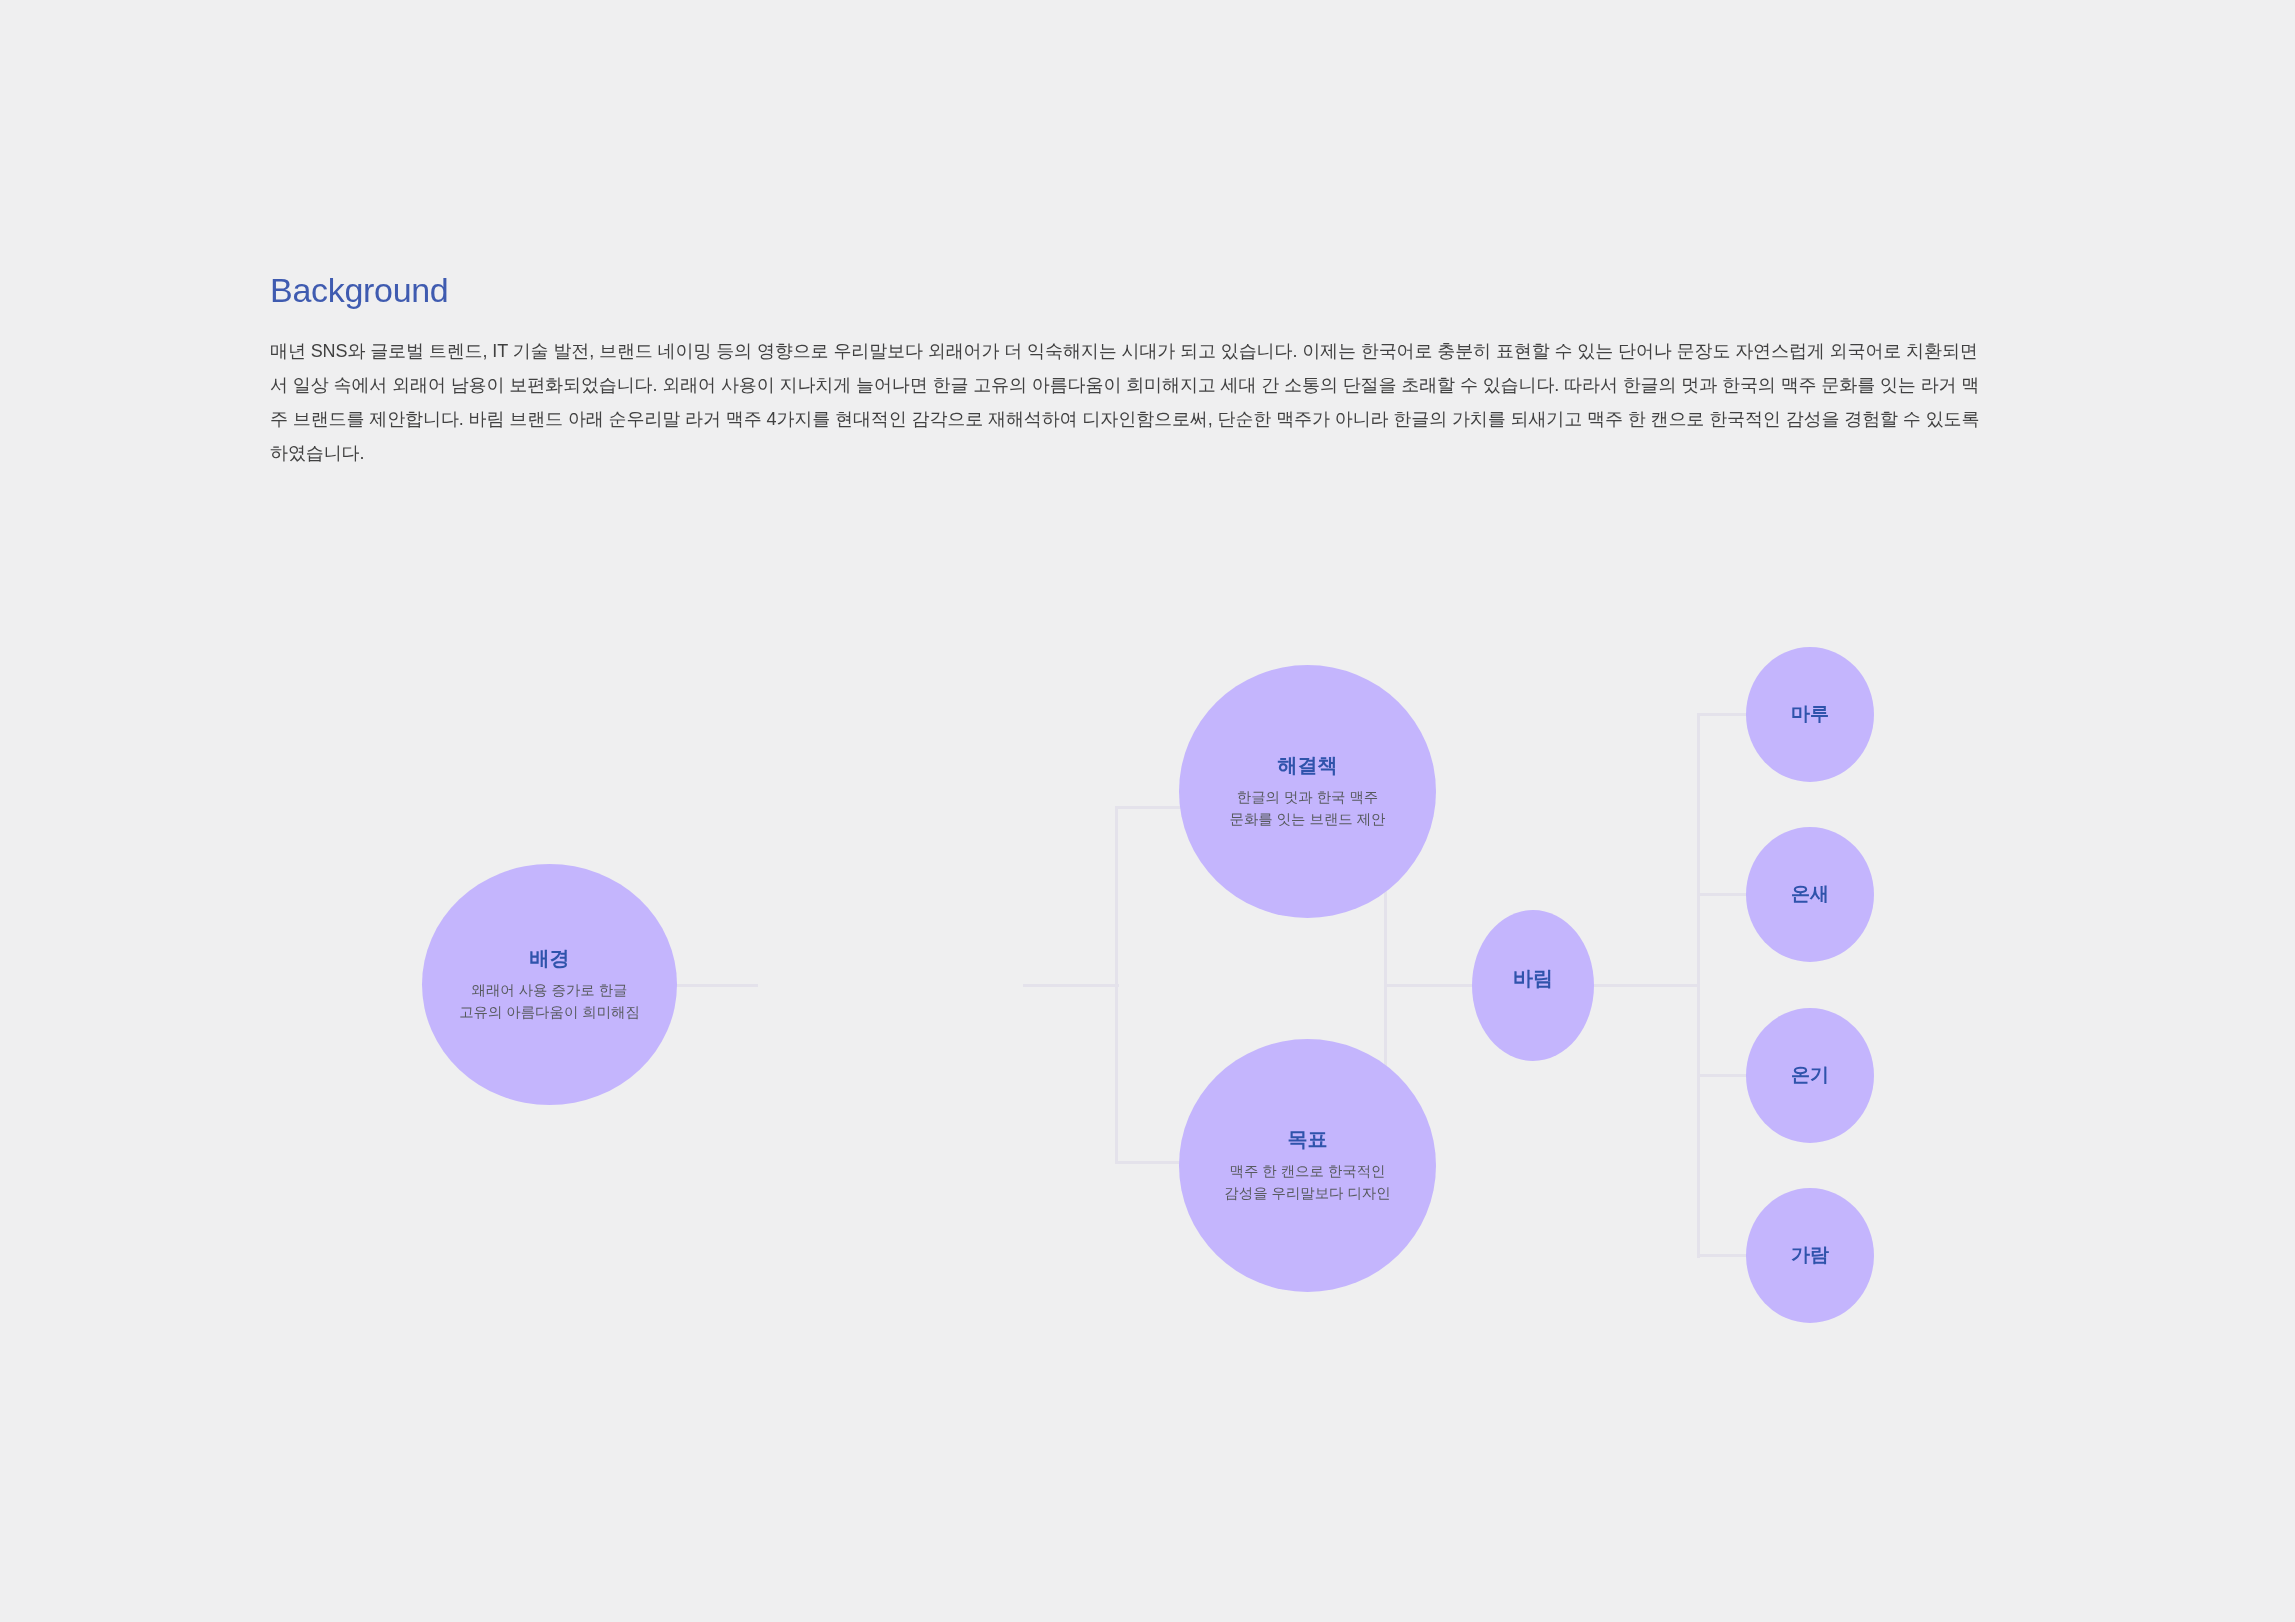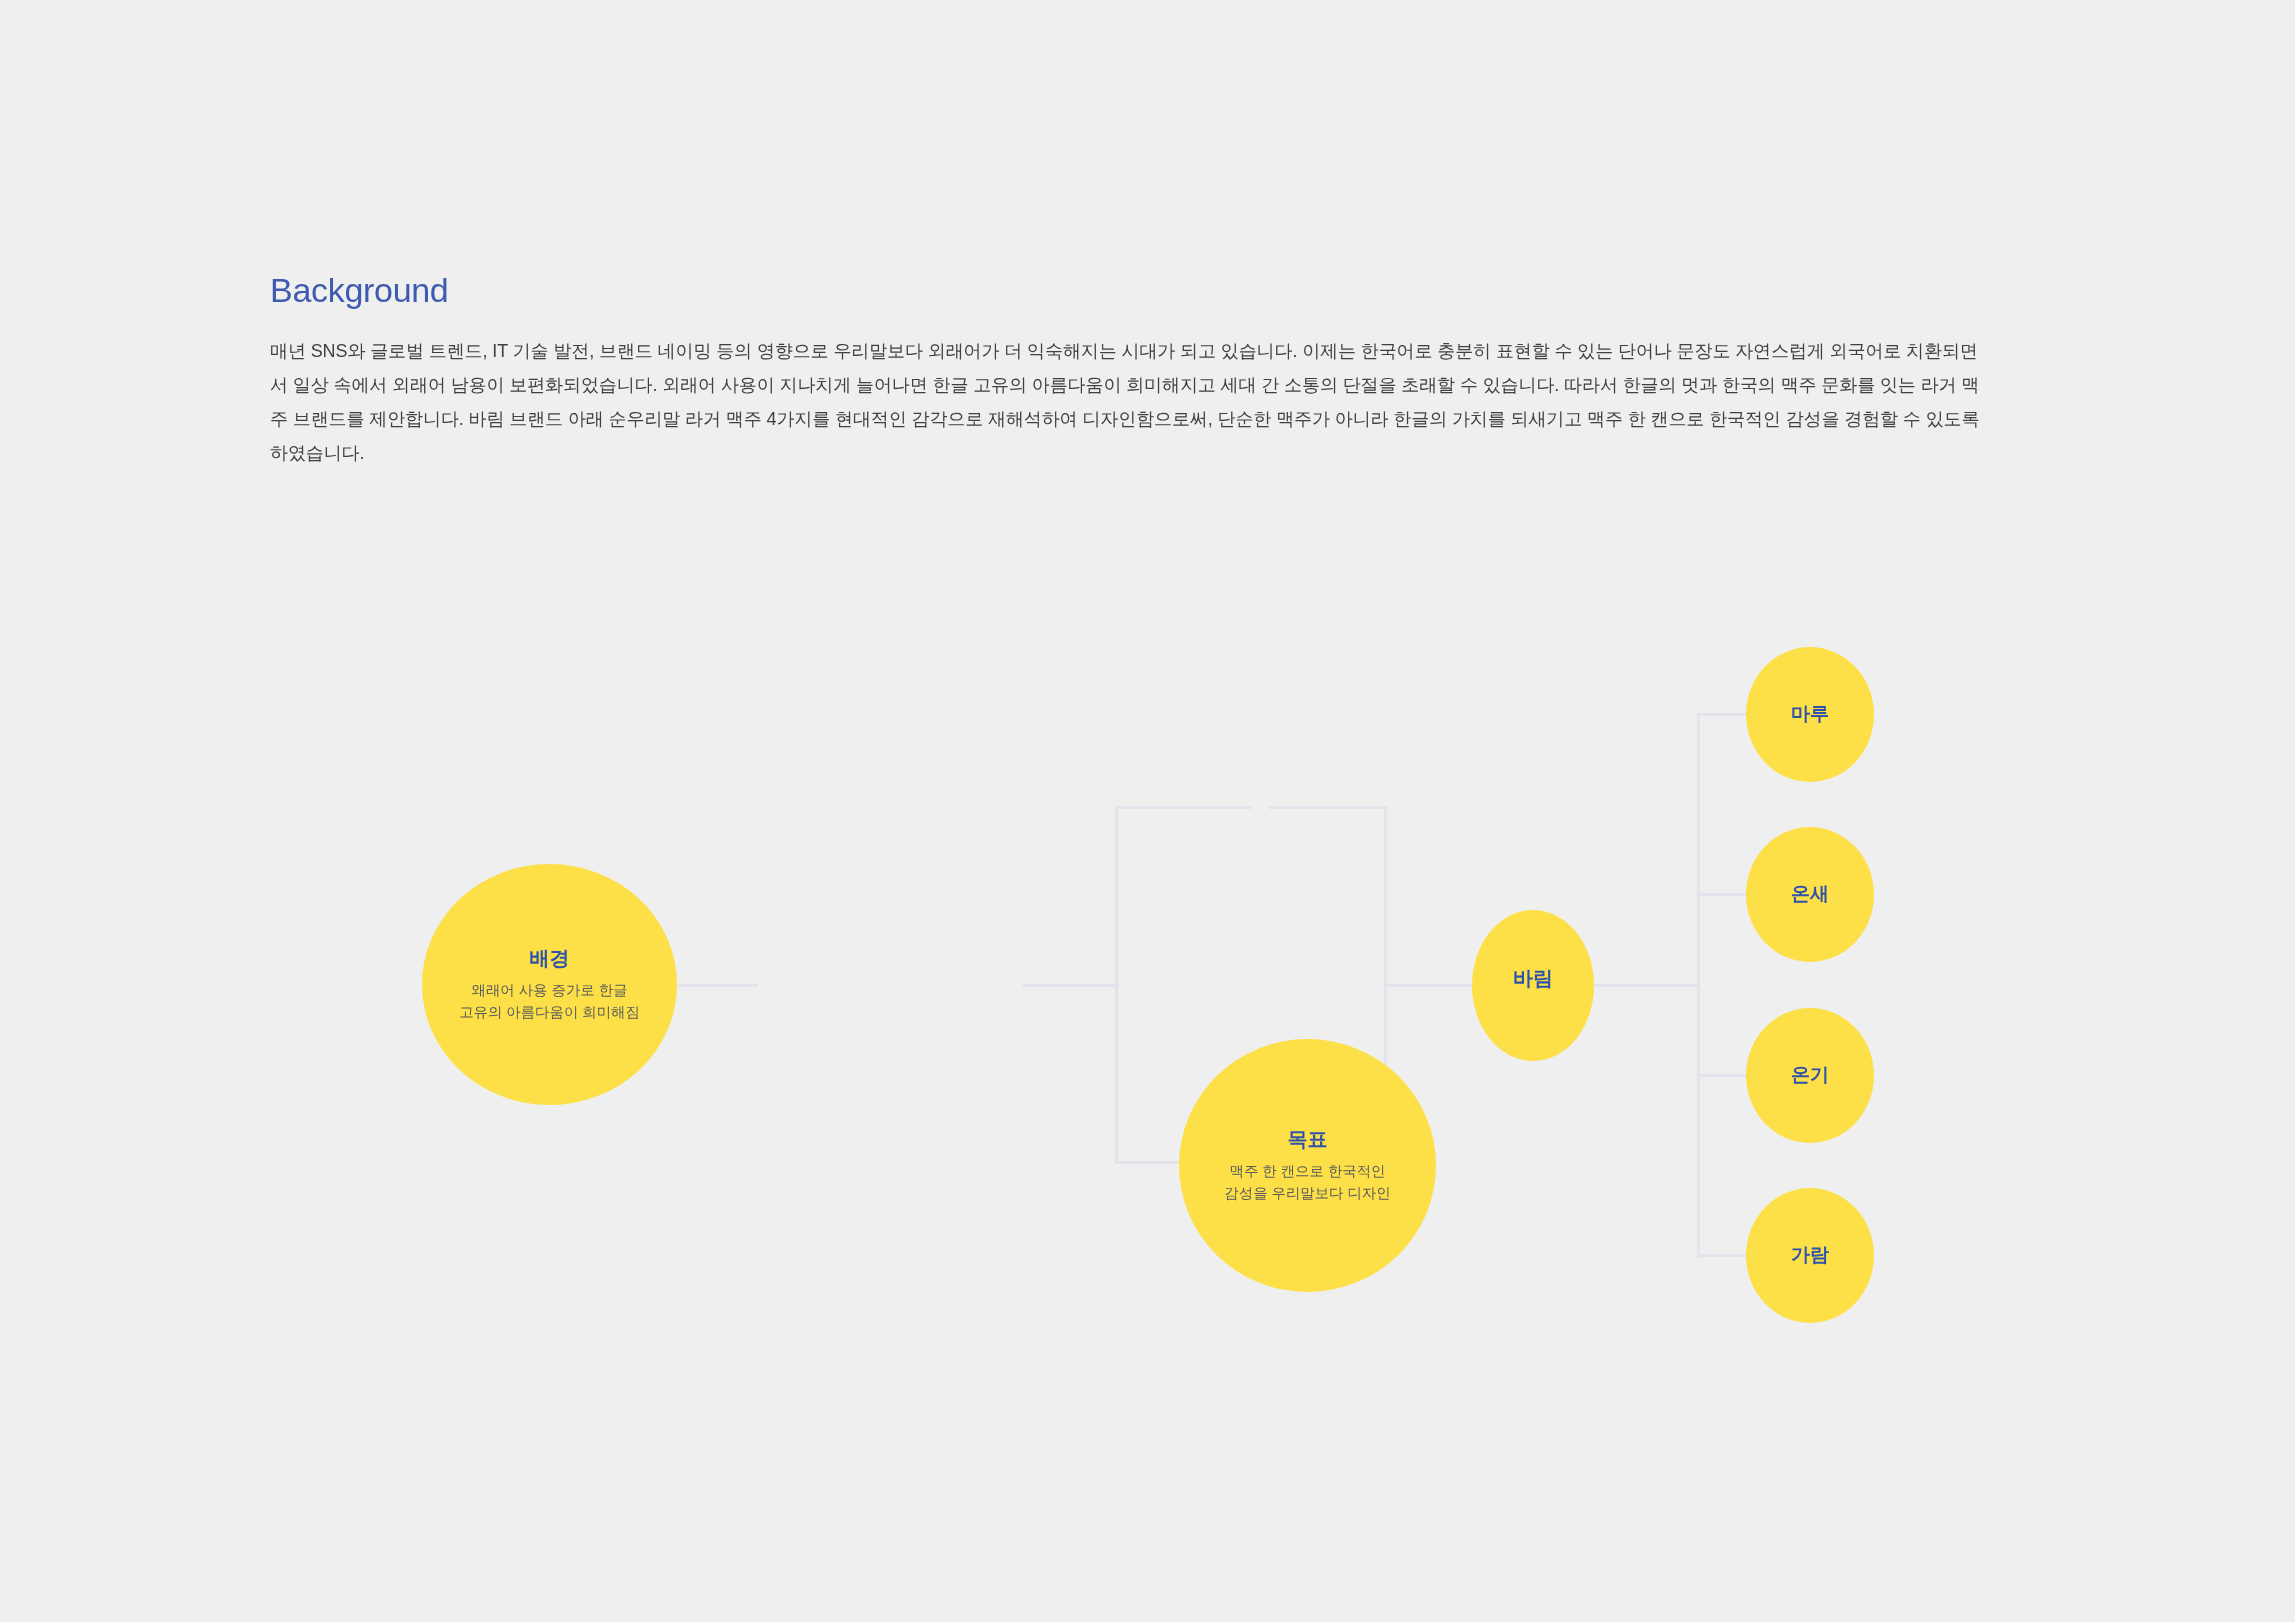--- a/index.html
+++ b/index.html
@@ -52,21 +52,21 @@
     left: 0;
     top: 0;
     width: 2295px;
     height: 1623px;
     pointer-events: none;
   }
 
   .node {
     position: absolute;
     border-radius: 50%;
-    background: #fde047;
+    background: #c4b5fd;
     display: flex;
     flex-direction: column;
     align-items: center;
     justify-content: center;
     text-align: center;
     box-sizing: border-box;
   }
 
   .node .node-title {
     color: #2f53ab;
@@ -131,20 +131,25 @@
     <div class="connector" style="left:1697px; top:1074px; width:51px; height:3.3px;"></div>
     <div class="connector" style="left:1697px; top:1254px; width:51px; height:3.3px;"></div>
 
     <div class="node stage" style="left:422px; top:864px; width:255px; height:241px;">
       <div class="node-title">배경</div>
       <div class="node-desc">왜래어 사용 증가로 한글</div>
       <div class="node-desc">고유의 아름다움이 희미해짐</div>
     </div>
 
 
+    <div class="node stage" style="left:1179px; top:665px; width:257px; height:253px;">
+      <div class="node-title">해결책</div>
+      <div class="node-desc">한글의 멋과 한국 맥주</div>
+      <div class="node-desc">문화를 잇는 브랜드 제안</div>
+    </div>
 
     <div class="node stage" style="left:1179px; top:1039px; width:257px; height:253px;">
       <div class="node-title">목표</div>
       <div class="node-desc">맥주 한 캔으로 한국적인</div>
       <div class="node-desc">감성을 우리말보다 디자인</div>
     </div>
 
     <div class="node hub" style="left:1472px; top:910px; width:122px; height:151px;">
       <div class="node-title">바림</div>
     </div>

